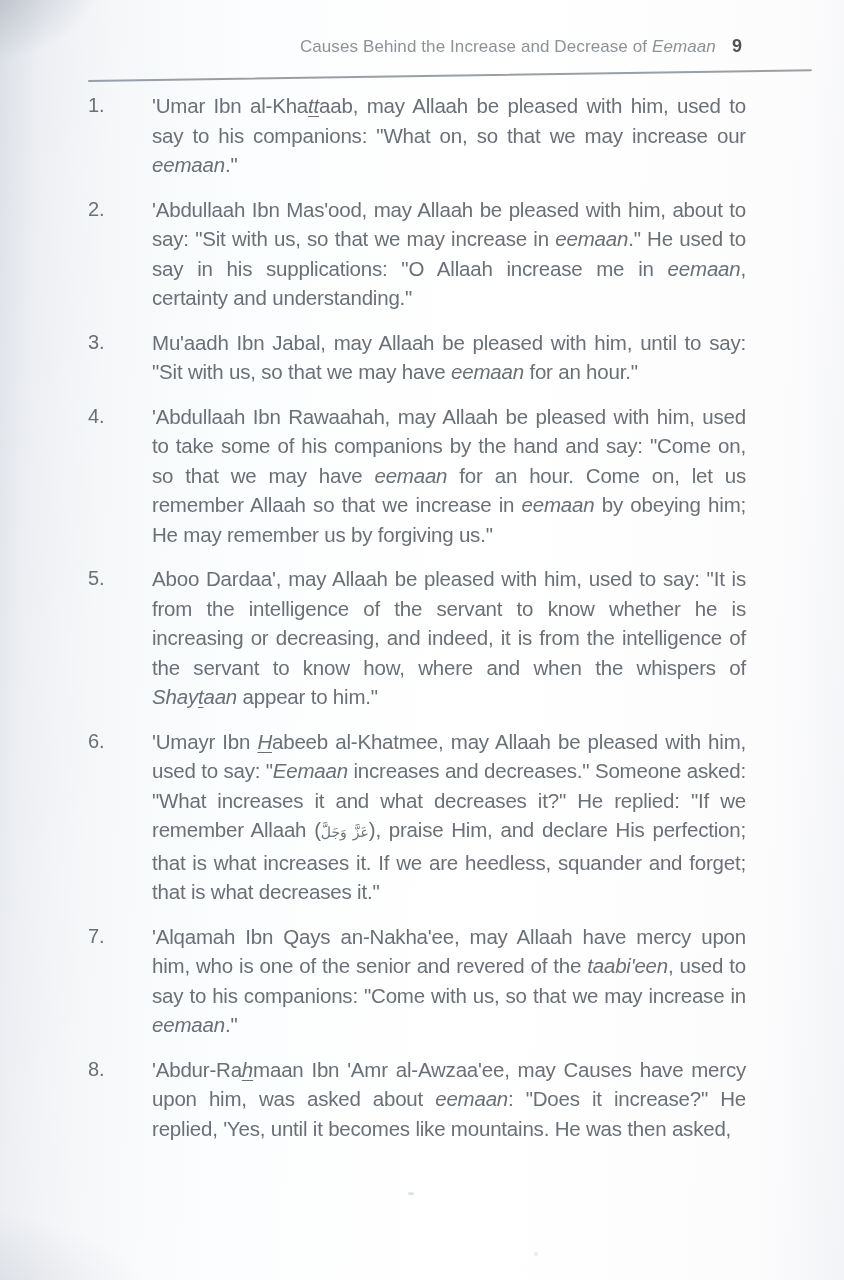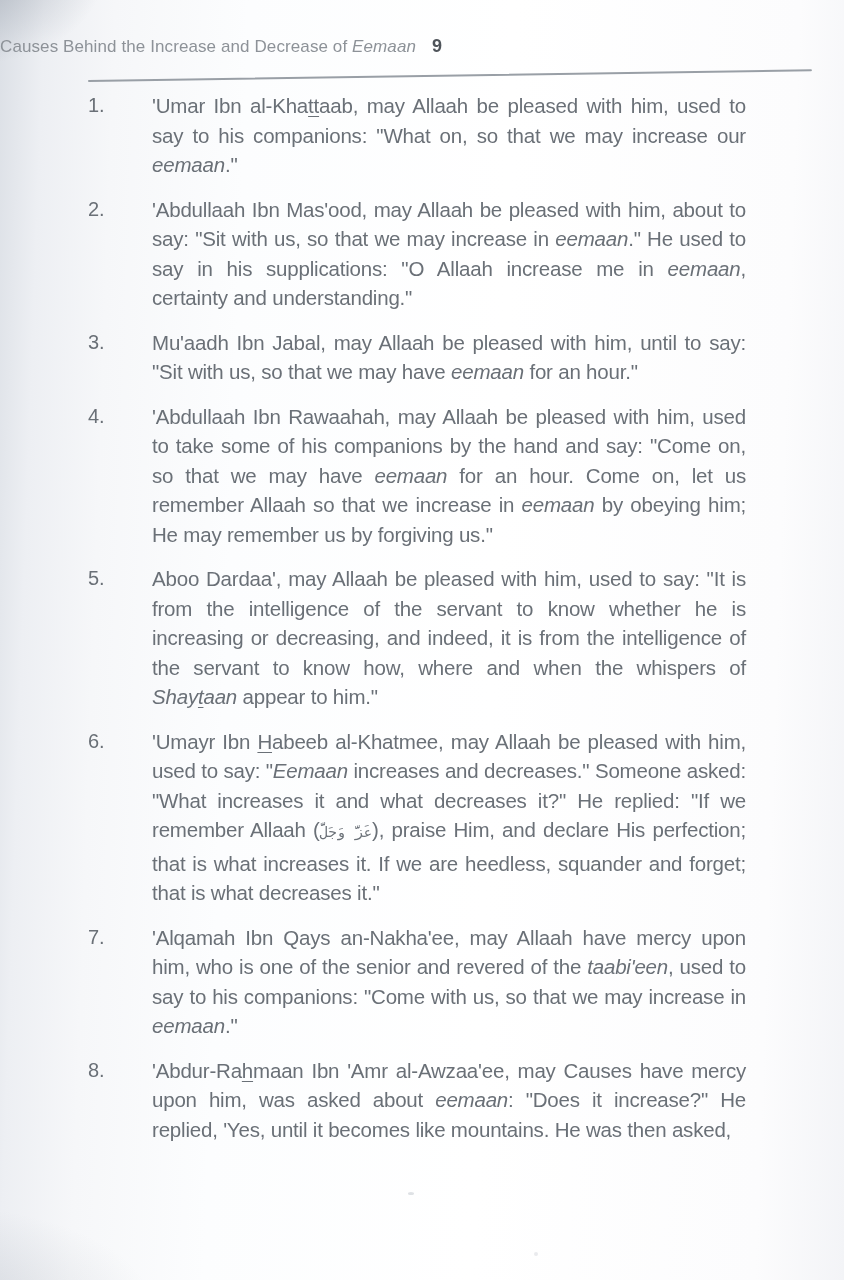--- a/index.html
+++ b/index.html
@@ -11,20 +11,21 @@
     background:
       radial-gradient(180px 130px at -25px -30px, rgba(138,147,160,0.55), rgba(138,147,160,0) 72%),
       radial-gradient(320px 150px at -70px 1310px, rgba(150,158,170,0.30), rgba(150,158,170,0) 70%),
       linear-gradient(92deg, #dce0e6 0%, #edeff3 5%, #f6f7f9 13%, #fcfdfe 28%, #ffffff 58%, #fcfcfd 90%, #f3f4f7 100%);
   }
   .page { position: absolute; inset: 0; }
 
   .page-header {
     position: absolute;
     top: 36px; left: 0; right: 102px;
+    text-align: right;
     font-size: 17px;
     color: #8d9298;
     letter-spacing: 0.1px;
     white-space: nowrap;
   }
   .page-header .ht i { font-style: italic; }
   .page-header .pn {
     font-weight: bold;
     color: #4f545a;
     font-size: 18px;
@@ -59,23 +60,24 @@
     text-align: justify;
     font-size: 20.5px;
     line-height: 29.5px;
     letter-spacing: -0.2px;
   }
   .it { font-style: italic; }
   .ul {
     text-decoration: underline;
     text-underline-offset: 3px;
     text-decoration-thickness: 1px;
+    font-style: italic;
   }
   .ar {
-    font-family: Liberation Mono, monospace;
+    font-family: Liberation Serif, serif;
     font-size: 14px;
     letter-spacing: 0;
   }
 
   .speck { position: absolute; border-radius: 50%; background: #b9bec6; }
   .speck-a { left: 408px; top: 1192px; width: 6px; height: 3px; opacity: 0.45; }
   .speck-b { left: 534px; top: 1252px; width: 4px; height: 4px; opacity: 0.30; }
 </style>
 </head>
 <body>

